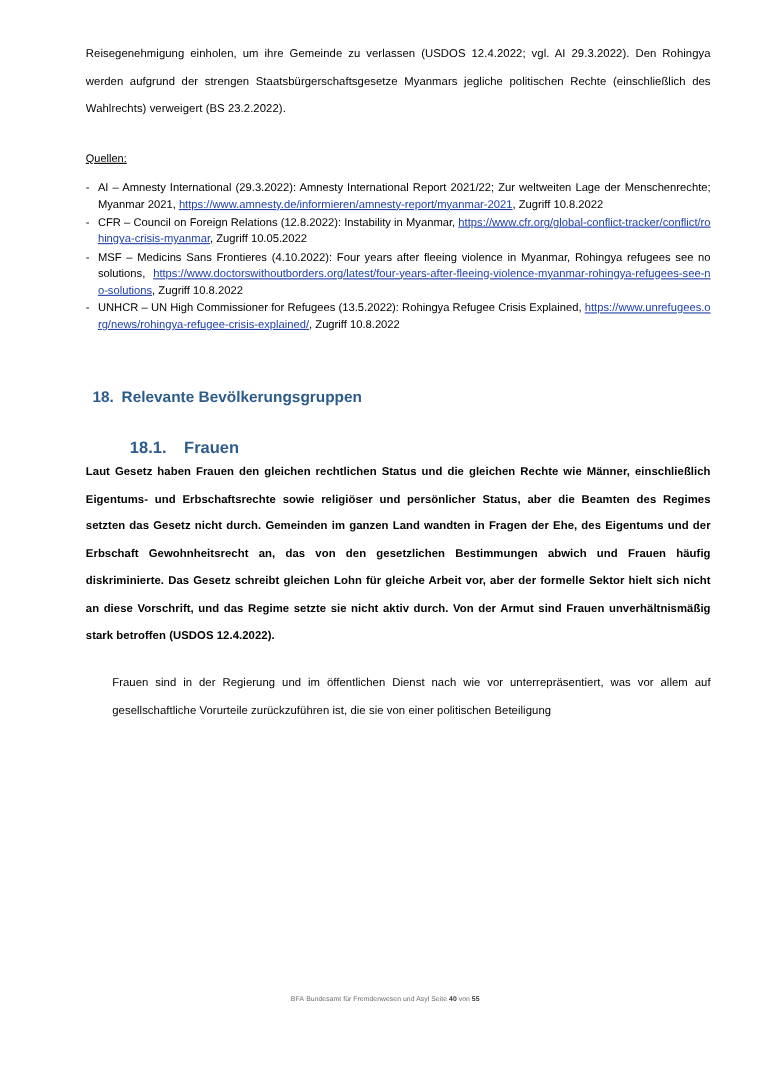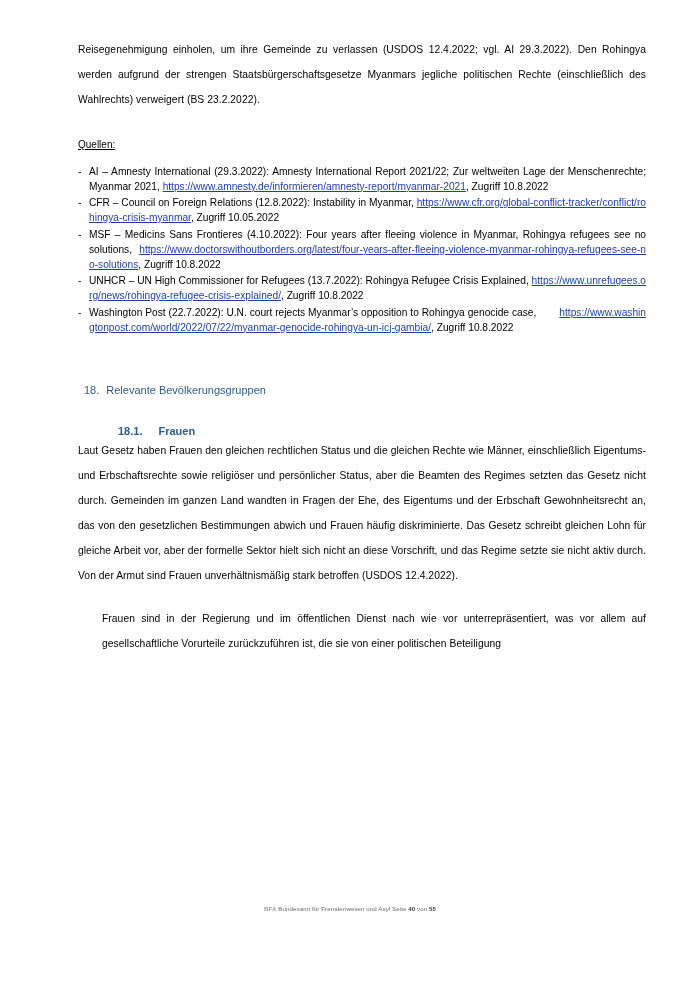--- a/index.html
+++ b/index.html
@@ -60,38 +60,38 @@
     left: 0;
     top: 0;
   }
   a.url {
     color: #1f3fa8;
     text-decoration: underline;
     word-break: break-all;
   }
   .sp-wide { white-space: pre; }
   h2.section {
-    font-size: 11px;
-    font-weight: normal;
+    font-size: 14px;
+    font-weight: bold;
     color: #2e5c8a;
     margin: 47px 0 0 0;
     padding-left: 6px;
     line-height: 1.4;
   }
   h2.section .num { margin-right: 7px; }
   h3.subsection {
-    font-size: 11px;
+    font-size: 15px;
     font-weight: bold;
     color: #2e5c8a;
     margin: 26px 0 0 0;
     padding-left: 40px;
     line-height: 1.4;
   }
   h3.subsection .num { margin-right: 16px; }
-  .after-heading { margin-top: 22px; }
+  .after-heading { margin-top: 22px; font-weight: bold; }
   .footer {
     position: absolute;
     left: 0;
     right: 0;
     bottom: 78px;
     text-align: center;
     font-size: 6.2px;
     color: #6b6b6b;
     letter-spacing: 0.01em;
   }
@@ -111,24 +111,21 @@
     <li>
       <span>AI – Amnesty International (29.3.2022):  Amnesty International Report 2021/22; Zur weltweiten Lage der Menschenrechte; Myanmar 2021, </span><a class="url" href="#">https://www.amnesty.de/informieren/amnesty-report/myanmar-2021</a><span>, Zugriff 10.8.2022</span>
     </li>
     <li>
       <span>CFR – Council on Foreign Relations (12.8.2022): Instability in Myanmar, </span><a class="url" href="#">https://www.cfr.org/global-conflict-tracker/conflict/rohingya-crisis-myanmar</a><span>, Zugriff 10.05.2022</span>
     </li>
     <li>
       <span>MSF – Medicins Sans Frontieres (4.10.2022): Four years after fleeing violence in Myanmar, Rohingya refugees see no solutions, </span><a class="url" href="#">https://www.doctorswithoutborders.org/latest/four-years-after-fleeing-violence-myanmar-rohingya-refugees-see-no-solutions</a><span>, Zugriff 10.8.2022</span>
     </li>
     <li>
-      <span>UNHCR – UN High Commissioner for Refugees (13.7.2022): Rohingya Refugee Crisis Explained, </span><a class="url" href="#">https://www.unrefugees.org/news/rohingya-refugee-crisis-explained/</a><span>, Zugriff 10.8.2022</span>
-    </li>
-    <li>
-      <span class="sp-wide">Washington Post (22.7.2022): U.N. court rejects Myanmar’s opposition to Rohingya genocide case,        </span><a class="url" href="#">https://www.washingtonpost.com/world/2022/07/22/myanmar-genocide-rohingya-un-icj-gambia/</a><span>, Zugriff 10.8.2022</span>
+      <span>UNHCR – UN High Commissioner for Refugees (13.5.2022): Rohingya Refugee Crisis Explained, </span><a class="url" href="#">https://www.unrefugees.org/news/rohingya-refugee-crisis-explained/</a><span>, Zugriff 10.8.2022</span>
     </li>
   </ul>
 
   <h2 class="section">
     <span class="num">18.</span><span>Relevante Bevölkerungsgruppen</span>
   </h2>
 
   <h3 class="subsection">
     <span class="num">18.1.</span><span>Frauen</span>
   </h3>

